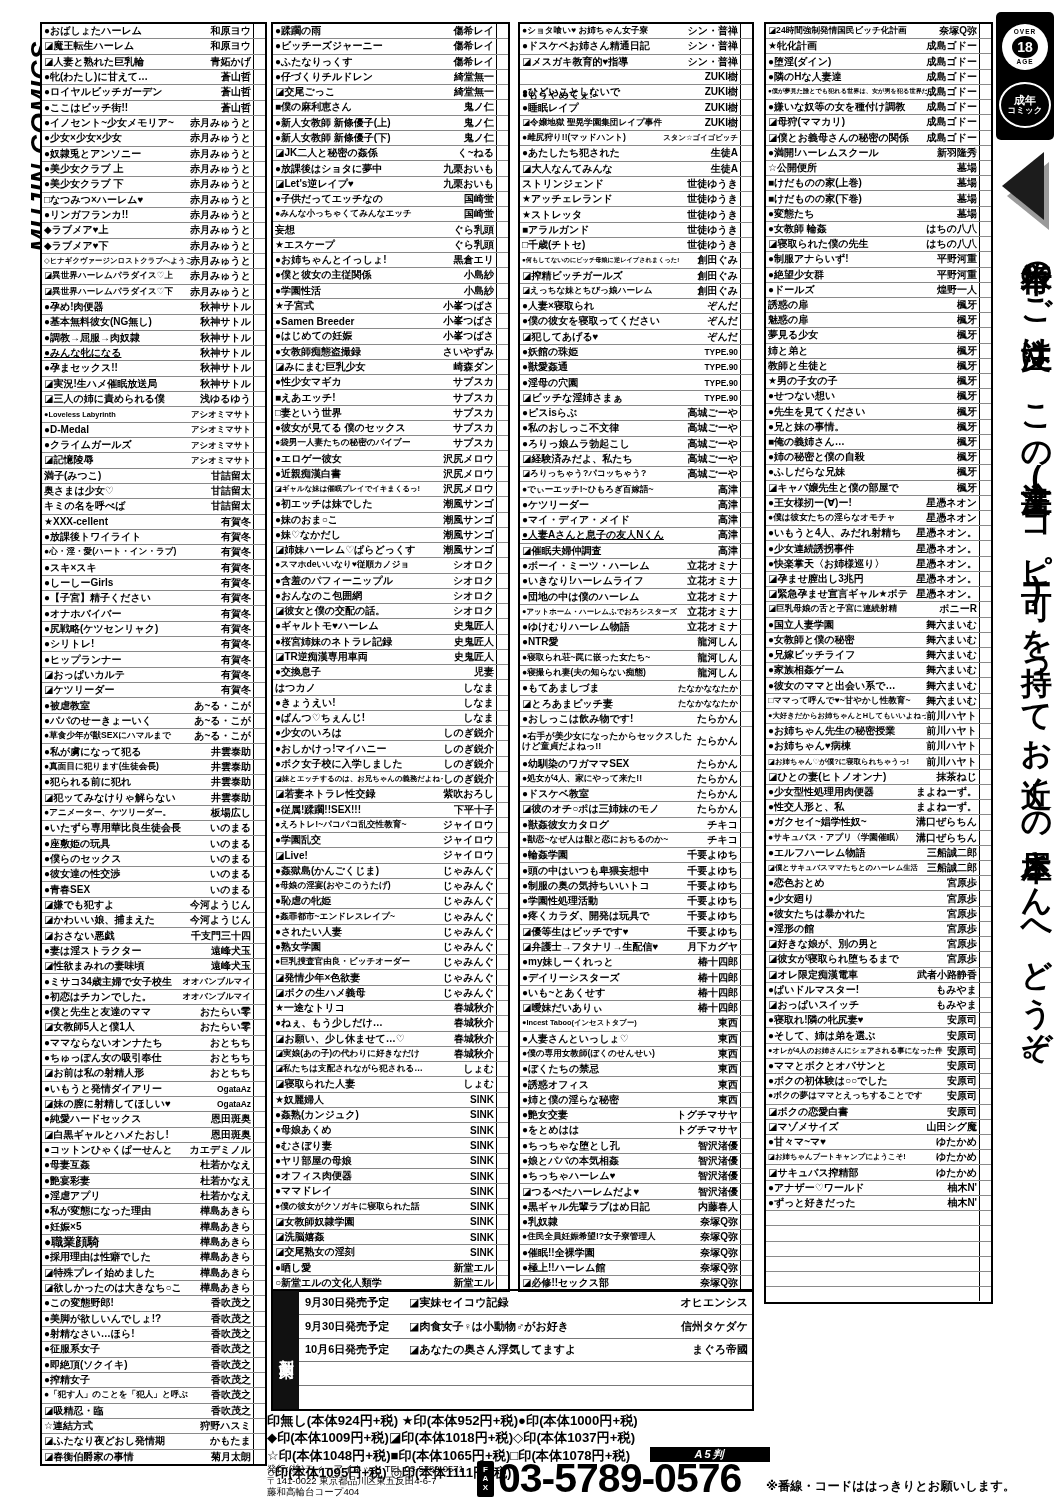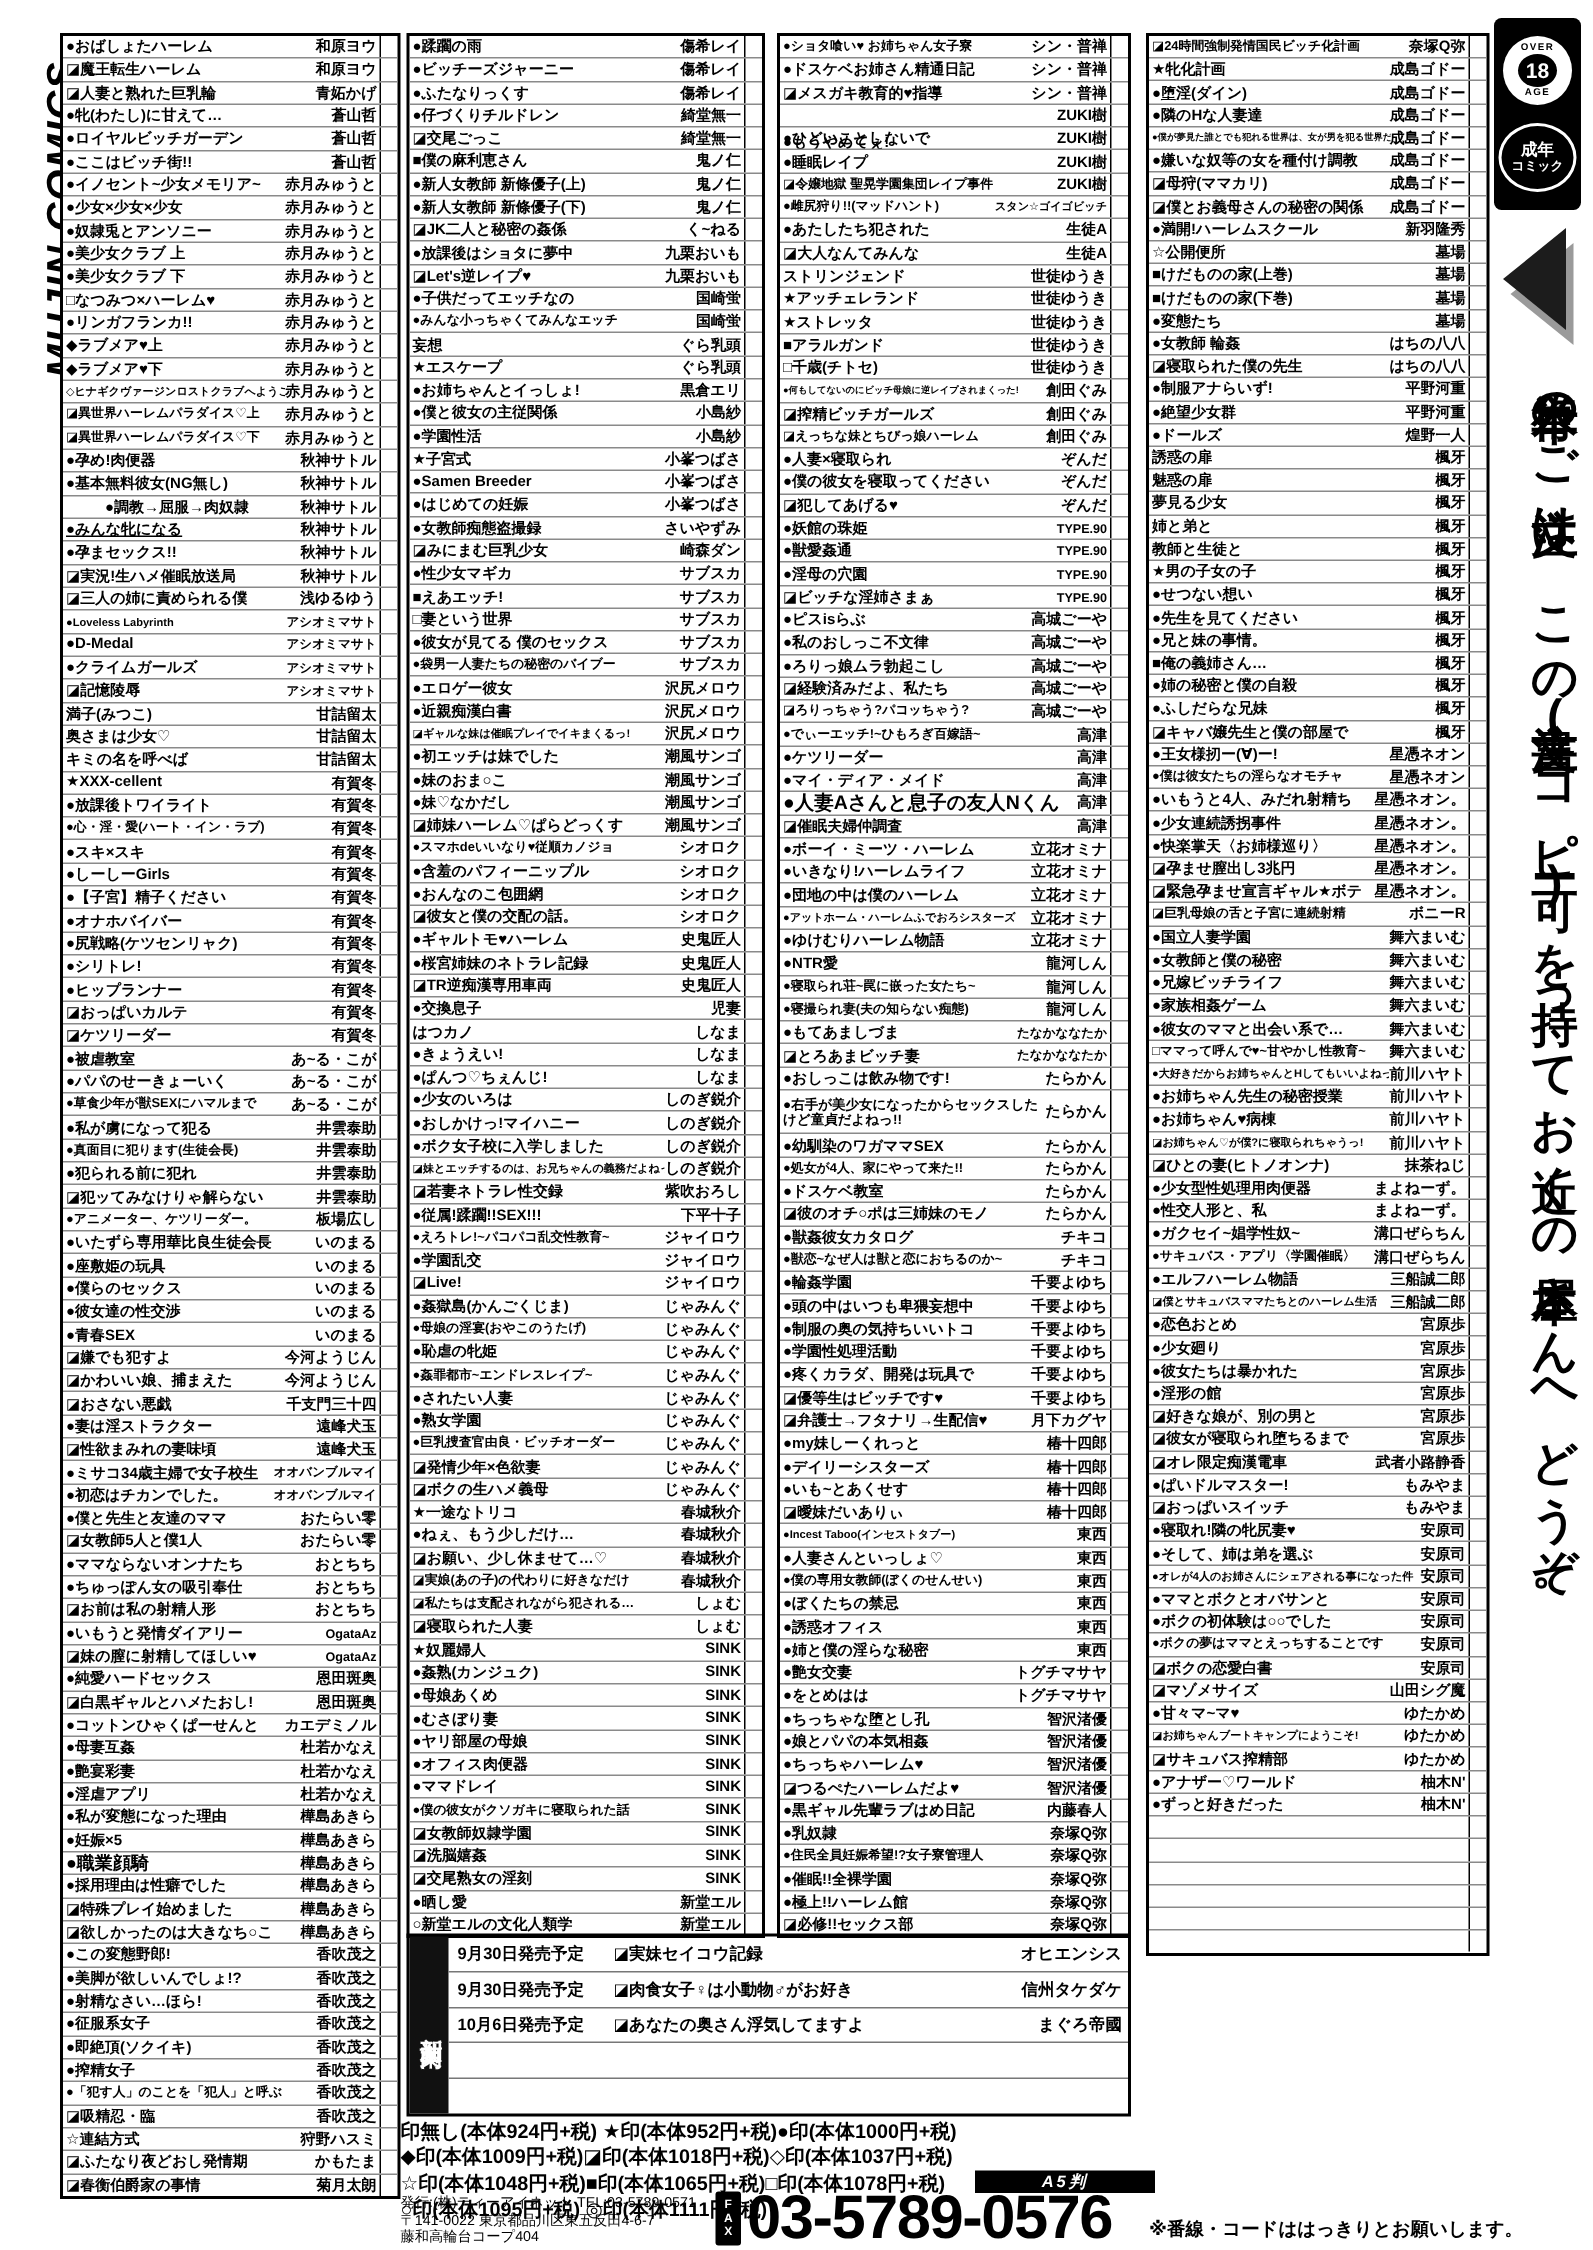--- a/index.html
+++ b/index.html
@@ -172,21 +172,21 @@
         <span class="t" style="font-size: 10px;">●孕め!肉便器</span>
         <span class="a" style="font-size: 10px;">秋神サトル</span>
         <span class="q"></span>
       </div>
       <div class="brow">
         <span class="t" style="font-size: 10px;">●基本無料彼女(NG無し)</span>
         <span class="a" style="font-size: 10px;">秋神サトル</span>
         <span class="q"></span>
       </div>
       <div class="brow">
-        <span class="t" style="font-size: 10px; margin-left: 26px;">●調教→屈服→肉奴隷</span>
+        <span class="t" style="font-size: 10px;">●調教→屈服→肉奴隷</span>
         <span class="a" style="font-size: 10px;">秋神サトル</span>
         <span class="q"></span>
       </div>
       <div class="brow">
         <span class="t" style="font-size: 10px; text-decoration: underline;">●みんな牝になる</span>
         <span class="a" style="font-size: 10px;">秋神サトル</span>
         <span class="q"></span>
       </div>
       <div class="brow">
         <span class="t" style="font-size: 10px;">●孕まセックス!!</span>
@@ -1126,21 +1126,21 @@
         <span class="t" style="font-size: 10px;">●ケツリーダー</span>
         <span class="a" style="font-size: 10px;">高津</span>
         <span class="q"></span>
       </div>
       <div class="brow">
         <span class="t" style="font-size: 10px;">●マイ・ディア・メイド</span>
         <span class="a" style="font-size: 10px;">高津</span>
         <span class="q"></span>
       </div>
       <div class="brow">
-        <span class="t" style="font-size: 13px;">●人妻Aさんと息子の友人Nくん</span>
+        <span class="t" style="font-size: 10px; text-decoration: underline;">●人妻Aさんと息子の友人Nくん</span>
         <span class="a" style="font-size: 10px;">高津</span>
         <span class="q"></span>
       </div>
       <div class="brow">
         <span class="t" style="font-size: 10px;">◪催眠夫婦仲調査</span>
         <span class="a" style="font-size: 10px;">高津</span>
         <span class="q"></span>
       </div>
       <div class="brow">
         <span class="t" style="font-size: 10px;">●ボーイ・ミーツ・ハーレム</span>

